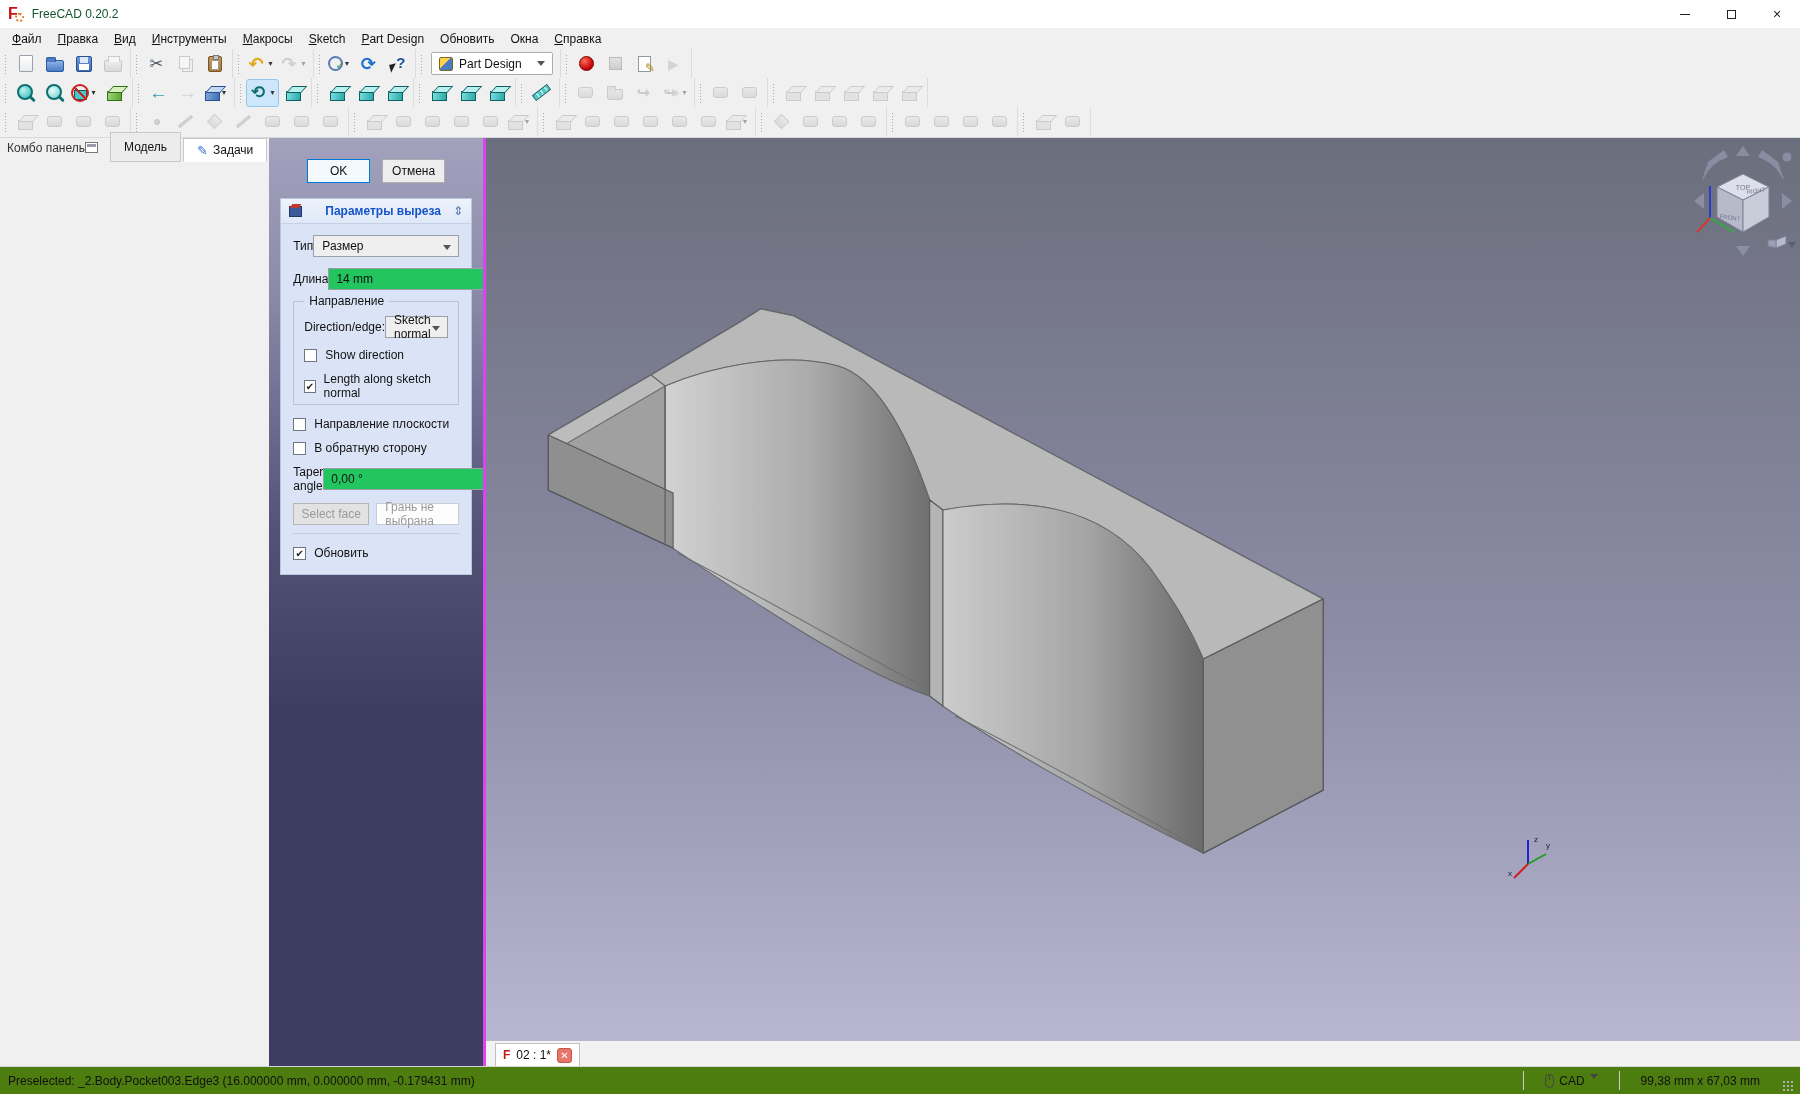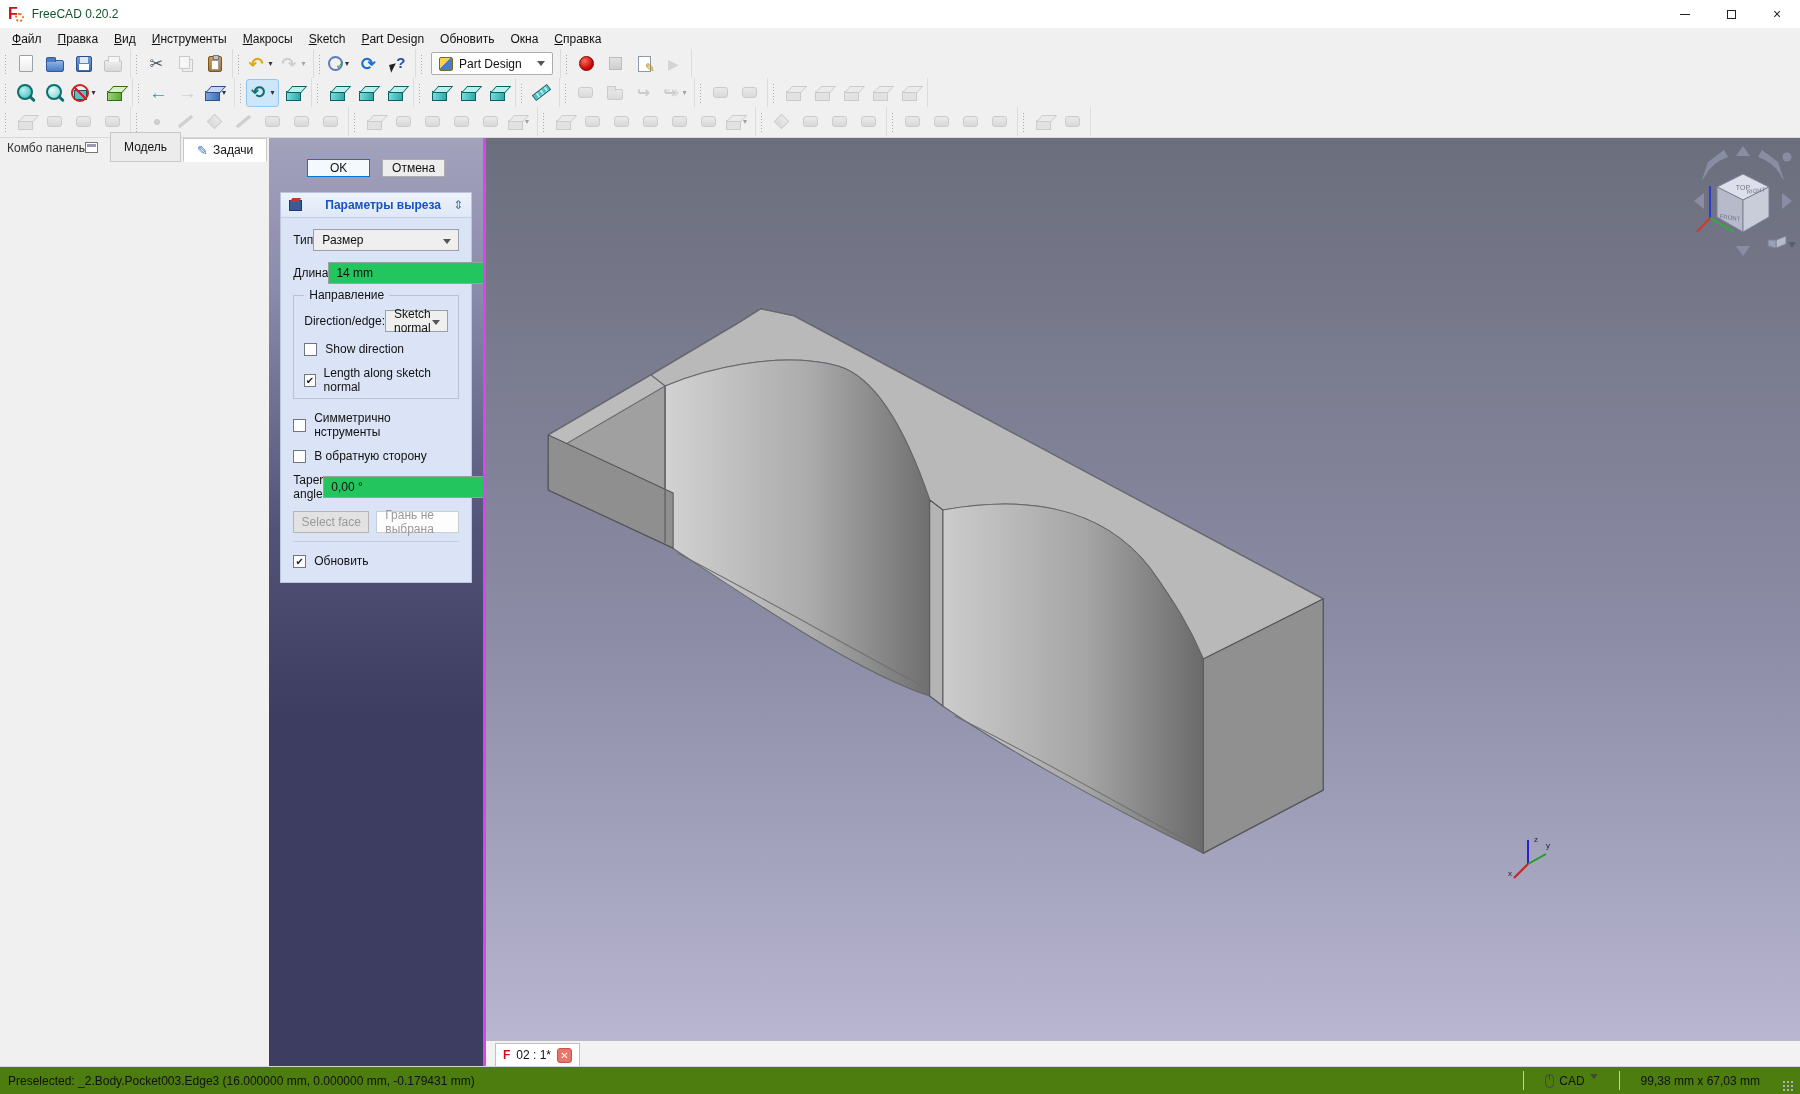--- a/index.html
+++ b/index.html
@@ -93,21 +93,21 @@
 #left-dock{width:486px;flex:0 0 486px;display:flex;background:#f0f0f0;border-right:3px solid #d946ef}
 .dock-title{height:19px;display:flex;align-items:center;padding:0 7px;color:#333}
 .float-btn{margin-left:auto;width:13px;height:11px;border:1px solid #777;position:relative;background:#fff}
 .float-btn::before{content:"";position:absolute;top:1px;left:1px;right:1px;height:3px;background:#9a9ab0}
 .dock-tabs{display:flex;align-items:flex-end;height:24px;background:#f0f0f0;padding-left:5px}
 .tab{display:flex;align-items:center;height:30px;padding:0 13px;border:1px solid #c8c8c8;background:#ececec;margin-right:2px;font-size:12px}
 .tab.active{background:#fff;height:24px;border-bottom:1px solid #fff}
 .tab-pencil{color:#3a6fd0;font-size:13px;margin-right:5px}
 .dock-content{flex:1;background:linear-gradient(#a3a2bd 0%,#8b8bab 16%,#535378 42%,#3d3d62 62%,#3d3d62 100%);padding-top:21px;overflow:hidden}
 .task-buttons{display:flex;justify-content:center;gap:12px;margin-bottom:15px}
-.btn{min-width:63px;height:18px;display:flex;align-items:center;justify-content:center;font-size:12px}
+.btn{min-width:63px;height:24px;display:flex;align-items:center;justify-content:center;font-size:12px}
 .btn-ok{background:#f4f9fe;border:1px solid #0078d7}
 .btn-cancel{background:#ededed;border:1px solid #adadad}
 
 .task-box{margin:0 11px;background:#dbe4f6;border:1px solid #b9c6de}
 .task-header{height:25px;background:linear-gradient(#eef3fb,#dfe8f7);display:flex;align-items:center;padding:0 8px;border-bottom:1px solid #c5d0e4}
 .pocket-ic{width:13px;height:11px;background:#3c5a9a;border:1px solid #22376b;position:relative}
 .pocket-ic::before{content:"";position:absolute;left:1px;top:-3px;width:9px;height:4px;background:#c23a2f;transform:skewX(-35deg)}
 .task-title{color:#1553c8;font-weight:bold;margin-left:23px}
 .collapse-btn{margin-left:auto;color:#4a6faf;font-size:12px}
 .task-body{padding:11px 12px 12px}
@@ -568,21 +568,21 @@
                 <span>Show direction</span>
               </div>
               <div class="cbrow" style="margin-bottom:0">
                 <span class="cb checked"></span>
                 <span>Length along sketch normal</span>
               </div>
             </div>
 
             <div class="cbrow">
               <span class="cb"></span>
-              <span>Симметрично нструменты</span>
+              <span>Направление плоскости</span>
             </div>
             <div class="cbrow">
               <span class="cb"></span>
               <span>В обратную сторону</span>
             </div>
 
             <div class="frow">
               <span class="flabel">Taper angle</span>
               <span class="spinwrap">
                 <span class="spinfield">

